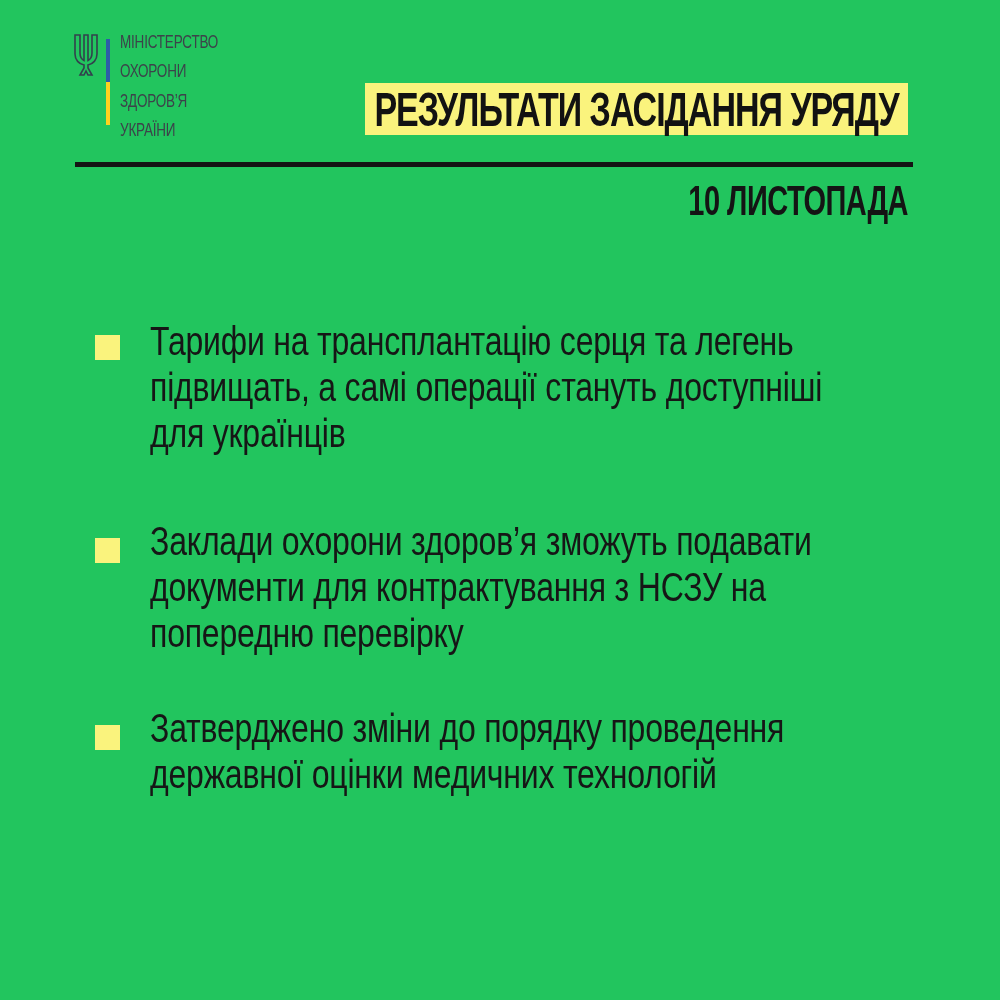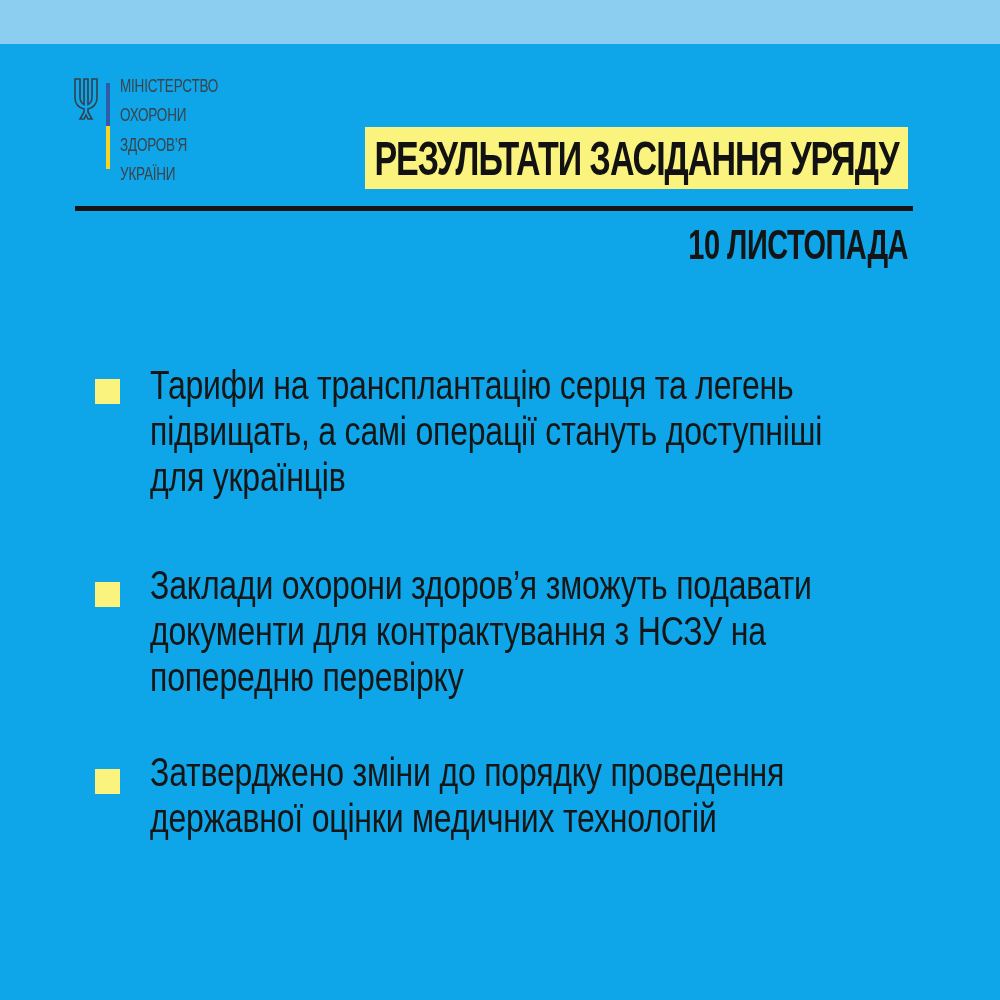--- a/index.html
+++ b/index.html
@@ -17,21 +17,21 @@
   .logo-bar .half{width:100%;height:50%;}
   .logo-name{
     position:absolute;left:120px;top:27px;
     font-size:13.5px;line-height:21px;letter-spacing:-0.2px;
     color:#3C434A;white-space:pre-line;
     transform:scaleY(1.4);transform-origin:0 0;
   }
 
   
   .title-box{
-    position:absolute;left:365px;top:83px;width:543px;height:62px;
+    position:absolute;left:365px;top:83px;width:543px;height:52px;
     display:flex;align-items:center;justify-content:center;
   }
   .title-text{
     font-weight:700;font-size:34px;letter-spacing:-1px;color:#121212;
     white-space:nowrap;transform:scaleY(1.42);
   }
   .rule{position:absolute;left:75px;top:162px;width:838px;height:5px;}
   .date-text{
     position:absolute;right:92px;top:177px;
     font-weight:700;font-size:29px;letter-spacing:-0.5px;color:#141414;
@@ -44,21 +44,21 @@
     position:absolute;left:150px;
     font-size:32px;line-height:36px;letter-spacing:-0.2px;color:#161616;
     white-space:pre-line;transform:scaleY(1.28);transform-origin:0 0;
   }
   .sq1{top:335px;} .sq2{top:538px;} .sq3{top:725px;}
   .tx1{top:318px;} .tx2{top:518px;} .tx3{top:705px;}
 </style>
 </head>
 <body>
 
-<div class="card" style="background: #0ea5e9; margin-top: 44px;">
+<div class="card" style="background: #22c55e;">
 
   <div class="trident" style="color: rgb(51, 64, 77);">
     <svg viewBox="0 0 30 44" fill="none" stroke="currentColor" stroke-width="1.6" stroke-linejoin="miter">
       <path d="M4 1 V20 C4 26 8 30 13 31 L13 34 L9 41 L13 41 L15 37 L17 41 L21 41 L17 34 L17 31 C22 30 26 26 26 20 V1 L21 1 V19 C21 23 19 25.5 17 26.5 V1 L13 1 V26.5 C11 25.5 9 23 9 19 V1 Z"></path>
     </svg>
   </div>
   <div class="logo-bar">
     <div class="half" style="background: rgb(45, 92, 168);"></div>
     <div class="half" style="background: rgb(255, 210, 30);"></div>
   </div>

